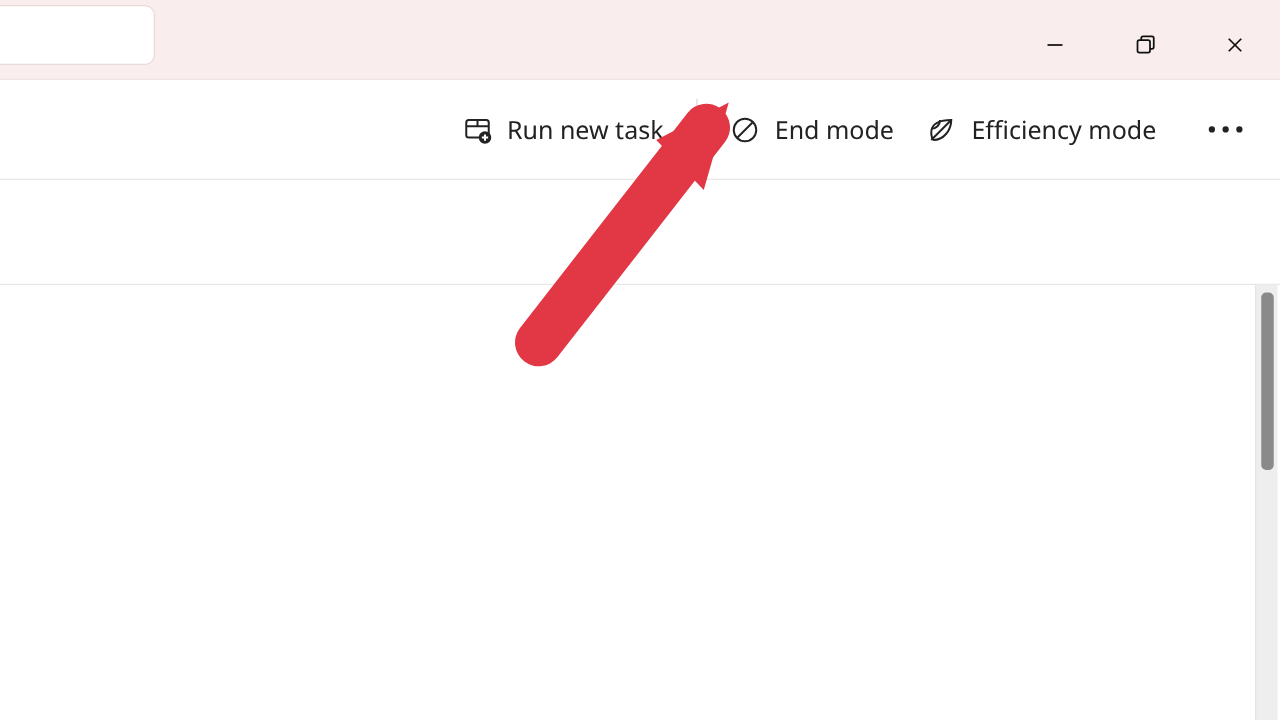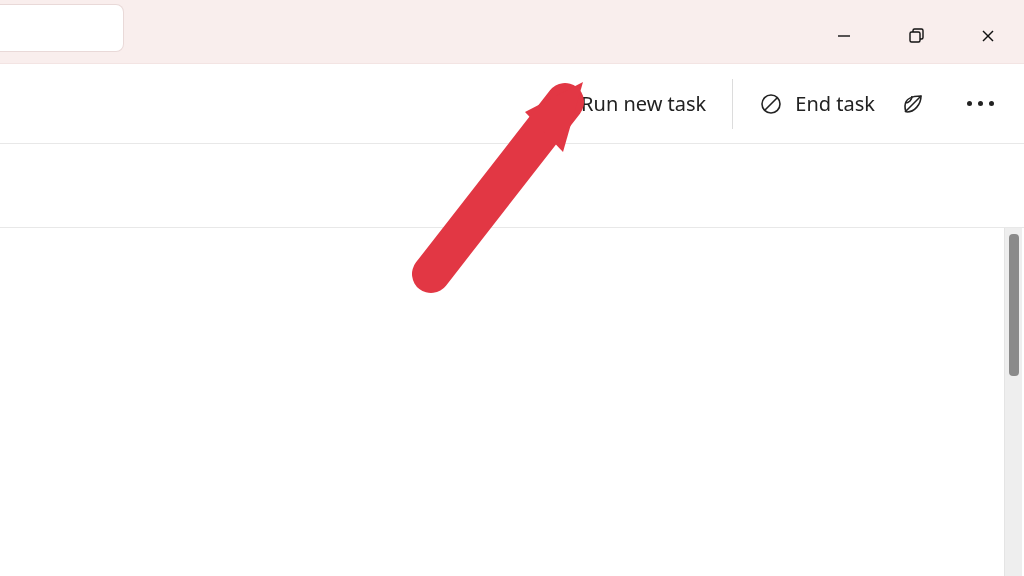--- a/index.html
+++ b/index.html
@@ -155,28 +155,29 @@
       <line x1="15.5" y1="18" x2="20.5" y2="18" stroke="#fff" stroke-width="1.6"></line>
     </svg>
     <span>Run new task</span>
   </div>
   <div class="sep"></div>
   <div class="tool-item">
     <svg viewBox="0 0 24 24">
       <circle cx="12" cy="12" r="9"></circle>
       <line x1="6" y1="18" x2="18" y2="6"></line>
     </svg>
-    <span>End task</span>
+    <span>End mode</span>
   </div>
   <div class="tool-item">
     <svg viewBox="0 0 24 24">
       <path d="M4 14 C4 7 11 4 20 4 C20 13 13 20 6 20 C5 20 4 17 4 14 Z"></path>
       <path d="M4 20 C8 16 12 12 20 4"></path>
       <path d="M11 4 C11 8 8 11 4 11"></path>
     </svg>
+    <span>Efficiency mode</span>
   </div>
   <div class="tool-item" style="padding-left:6px;">
     <div class="dots">
         <span></span>
         <span></span>
         <span></span>
       </div>
   </div>
 </div>
 

